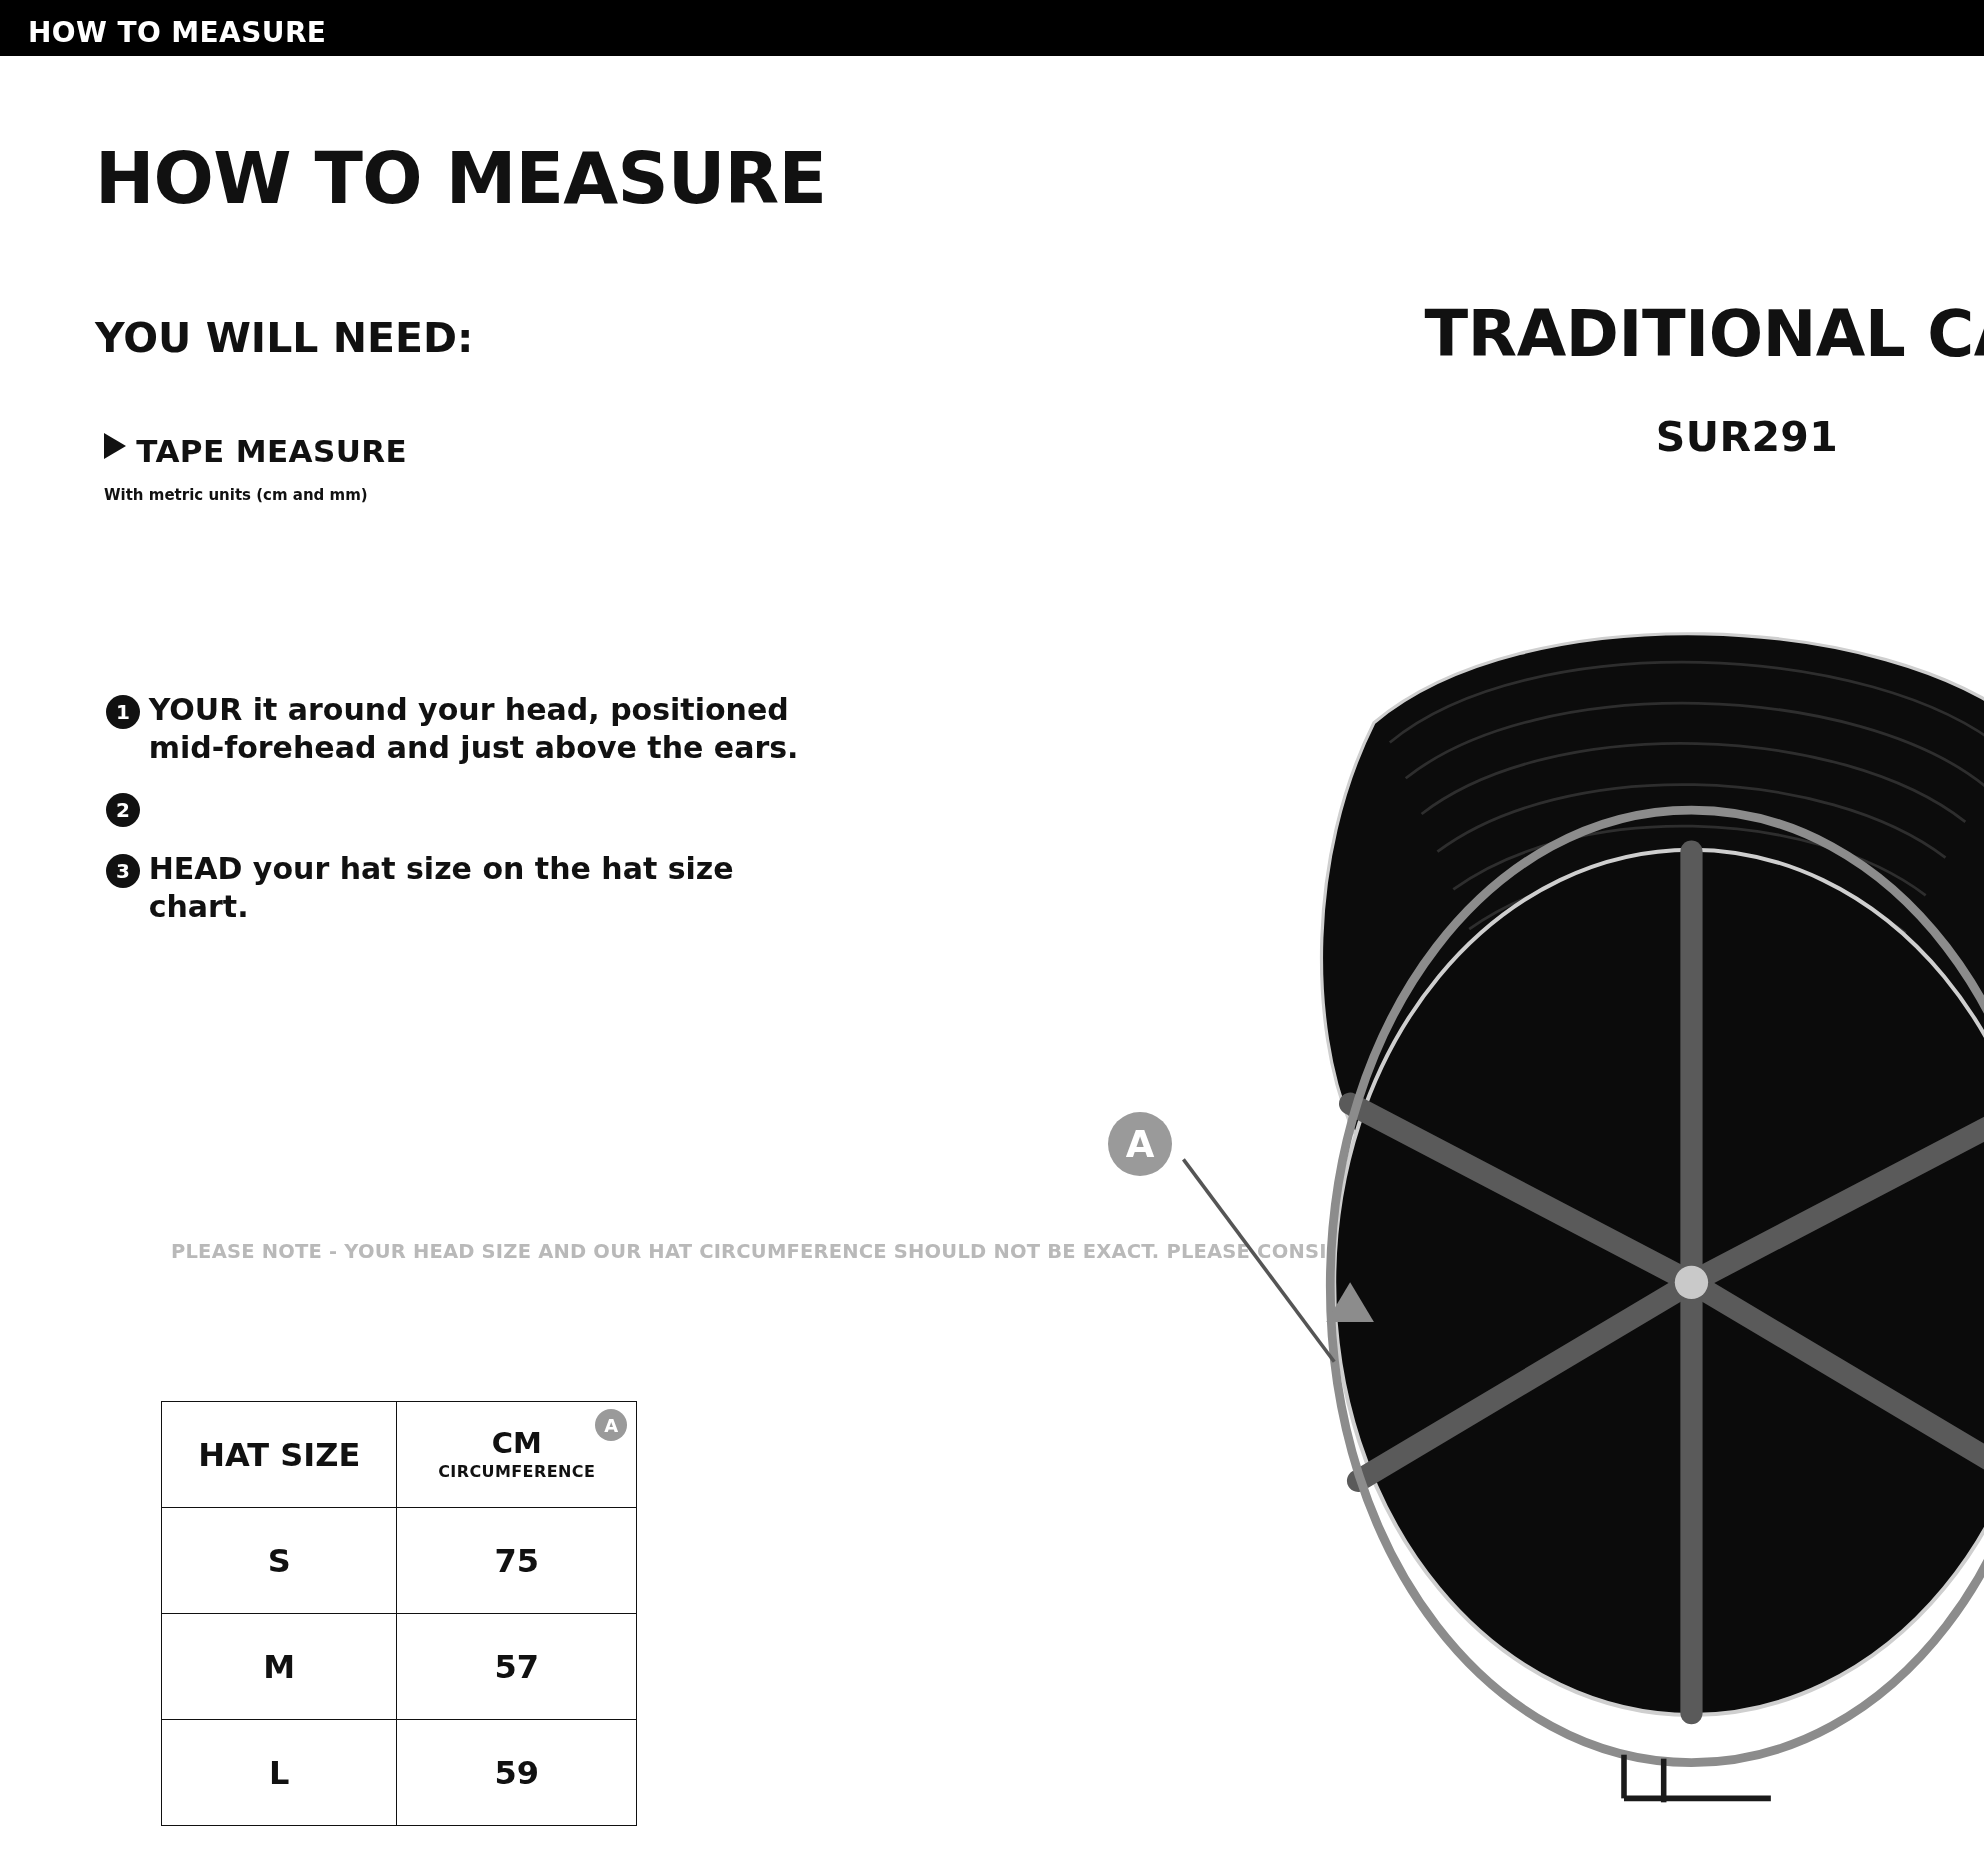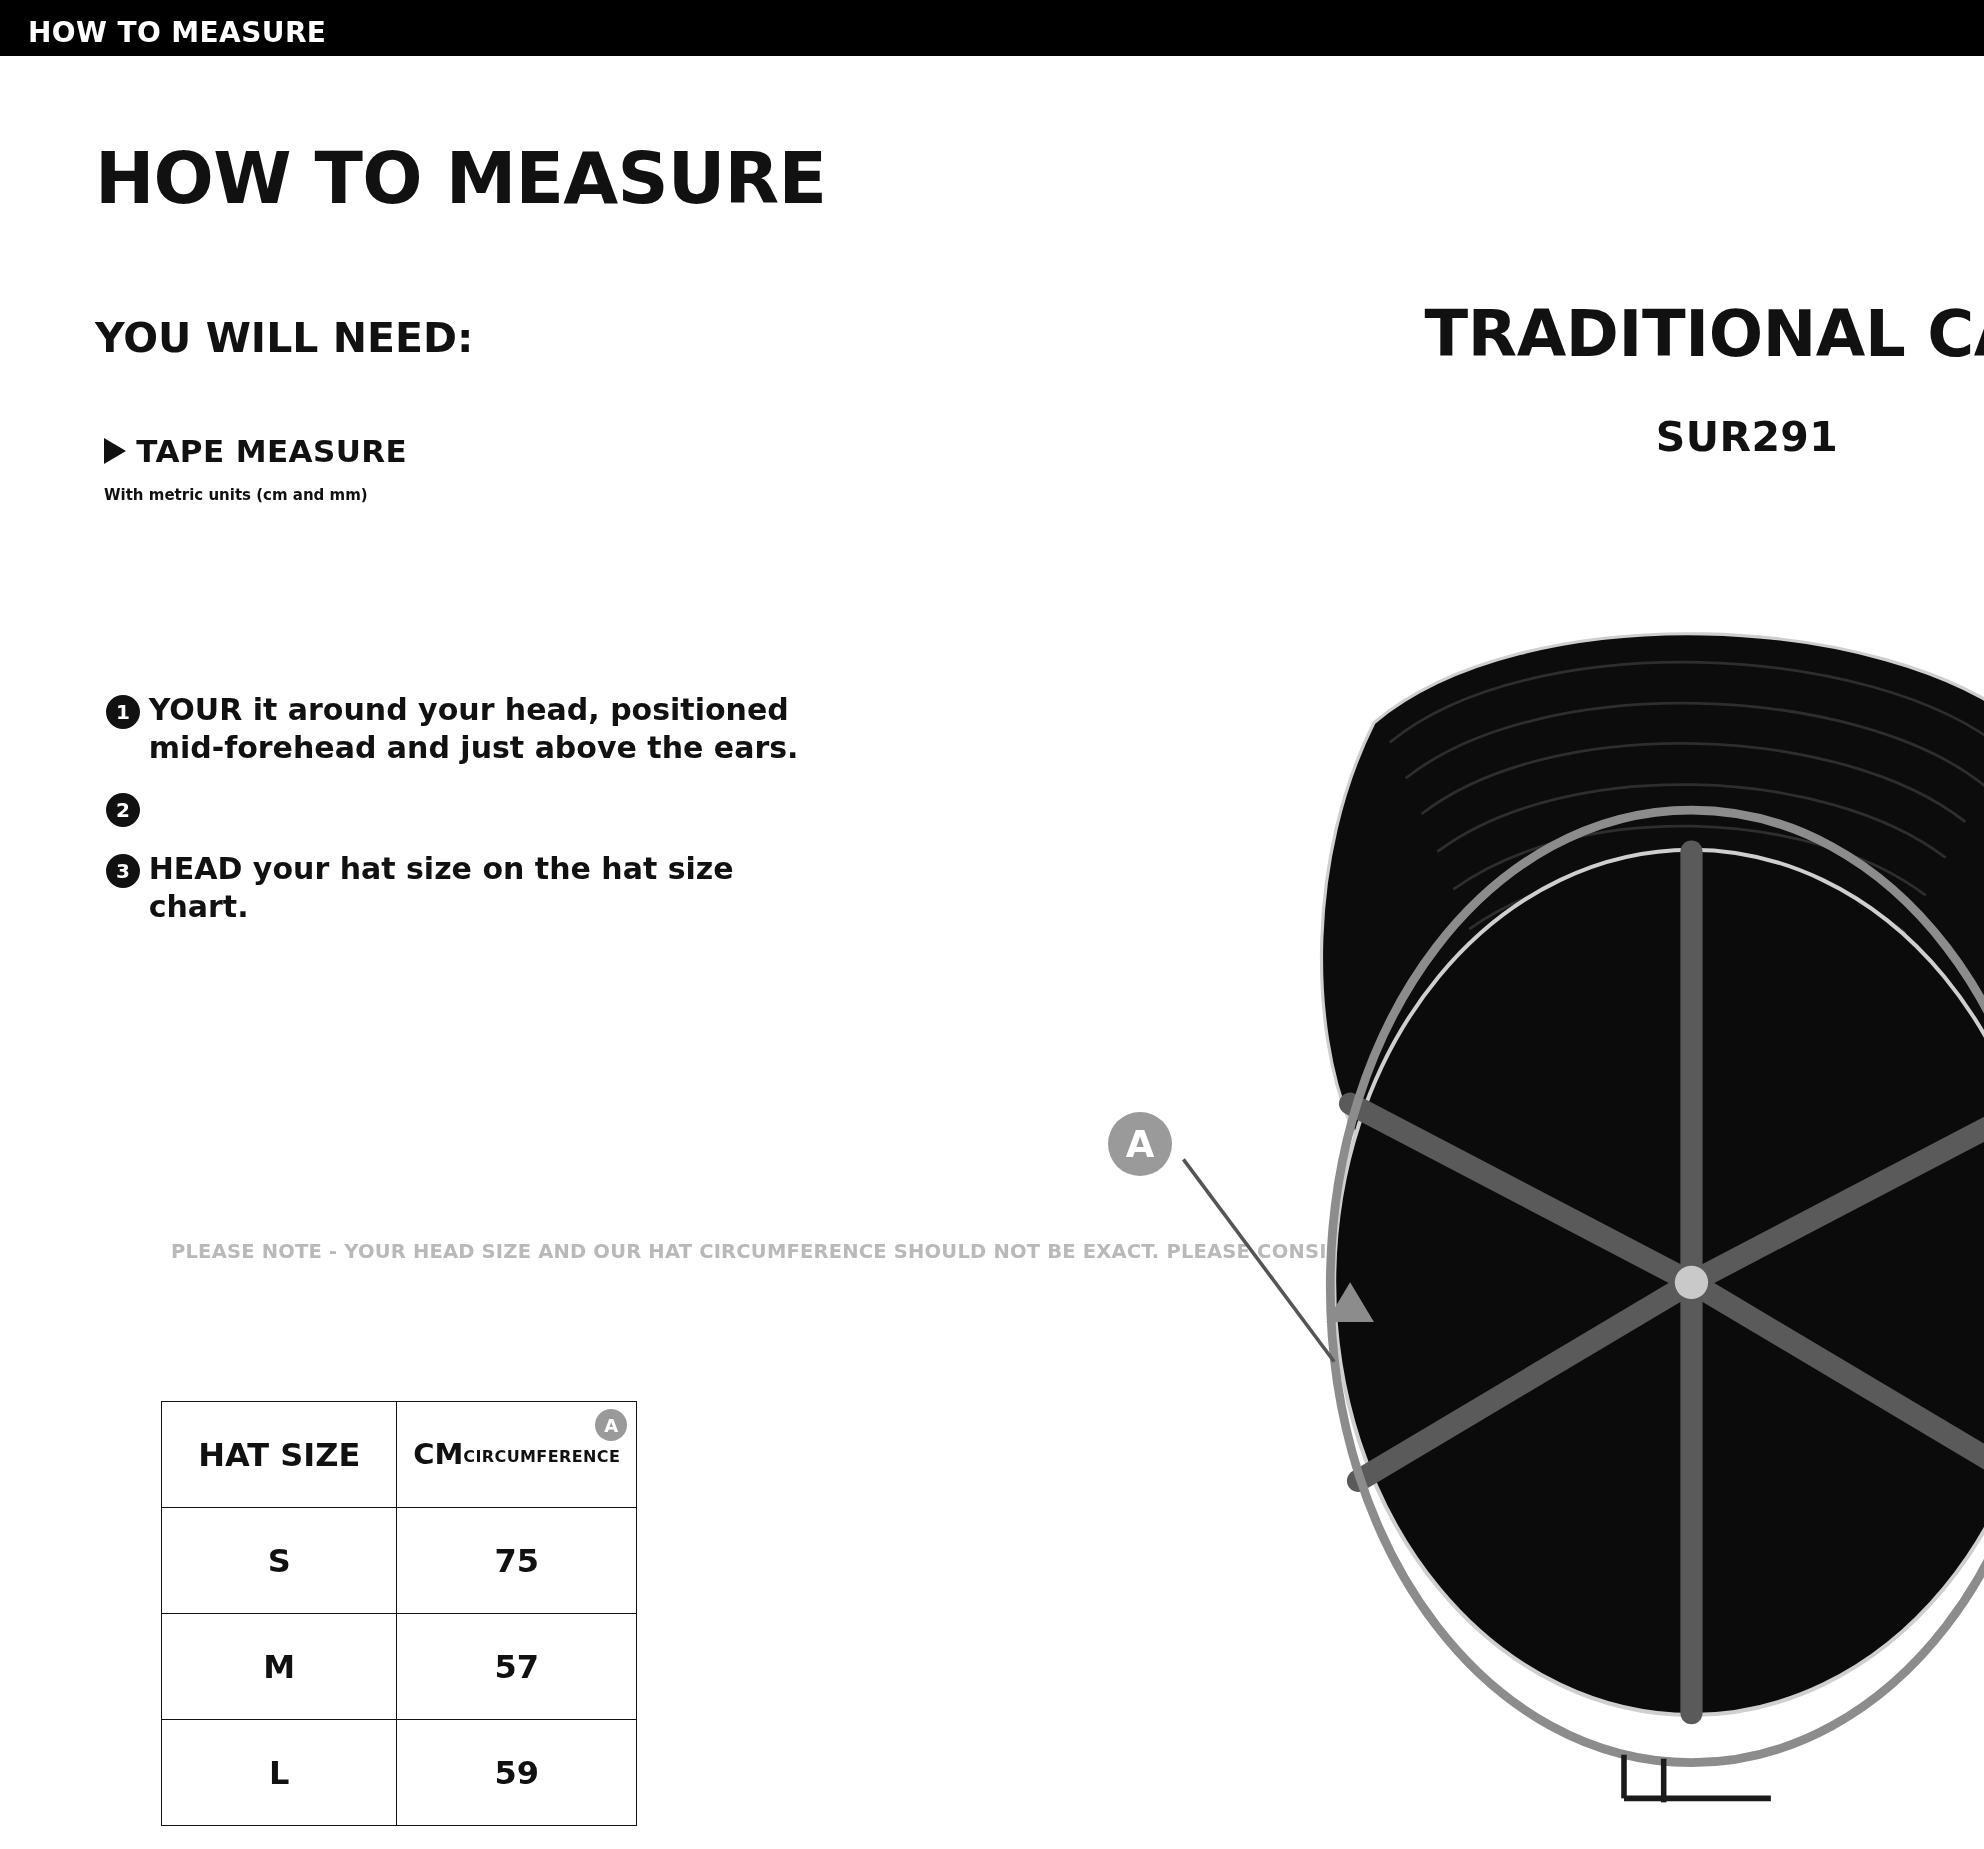--- a/index.html
+++ b/index.html
@@ -6,40 +6,40 @@
   body{width:2344px;height:1850px;font-family:"DejaVu Sans",sans-serif;color:#111;overflow:hidden;position:relative;}
 
   
   .topbar{position:absolute;left:0;top:0;width:2344px;height:56px;background:#000;}
   .topbar-title{position:absolute;left:28px;top:16px;color:#fff;font-weight:bold;font-size:28px;letter-spacing:0.4px;font-family:"DejaVu Sans",sans-serif;}
 
   
   .h1{position:absolute;left:95px;top:143px;font-size:71px;font-weight:bold;letter-spacing:-0.8px;line-height:1;}
   .h2{position:absolute;left:95px;top:318px;font-size:41px;font-weight:bold;letter-spacing:0px;line-height:1;}
 
-  .tape-row{position:absolute;left:104px;top:433px;display:flex;align-items:center;}
+  .tape-row{position:absolute;left:104px;top:433px;display:flex;}
   .tri{width:0;height:0;border-left:22px solid #111;border-top:13.5px solid transparent;border-bottom:13.5px solid transparent;margin-right:10.3px;}
   .tape-label{font-size:31px;font-weight:bold;letter-spacing:0.4px;}
   .tape-sub{position:absolute;left:104px;top:486px;font-size:15px;font-weight:bold;letter-spacing:0px;}
 
   .steps{position:absolute;left:106px;top:691px;width:754px;}
   .step{display:flex;margin-bottom:23px;}
   .bullet{flex:0 0 auto;width:34px;height:34px;border-radius:50%;background:#111;color:#fff;font-size:20px;font-weight:bold;display:flex;align-items:center;justify-content:center;margin-right:8.7px;margin-top:4px;}
   .step-text{font-size:30px;font-weight:bold;line-height:1.25;max-width:683px;}
   .step-text .lead{font-weight:bold;}
 
   .note{position:absolute;left:171px;top:1239px;font-size:19.5px;font-weight:bold;line-height:1.35;color:#b9b9b9;letter-spacing:0.2px;}
 
   
   .table{position:absolute;left:161px;top:1401px;width:476px;border:1.6px solid #111;border-collapse:collapse;}
   .table td,.table th{border:1.6px solid #111;padding:0;}
   .tcell{height:105px;display:flex;align-items:center;justify-content:center;font-size:32px;font-weight:bold;}
   .thead-l{width:234px;}
   .thead-r{width:238px;position:relative;}
-  .cm-wrap{display:flex;flex-direction:row;align-items:center;justify-content:center;height:105px;}
+  .cm-wrap{display:flex;flex-direction:column;align-items:center;justify-content:center;height:105px;}
   .cm-main{font-size:29px;font-weight:bold;line-height:1;}
   .cm-sub{font-size:16px;font-weight:bold;letter-spacing:0.4px;margin-top:4px;}
   .a-badge-small{position:absolute;right:8.7px;top:7.1px;width:32px;height:32px;border-radius:50%;background:#9a9a9a;color:#fff;font-size:18px;font-weight:bold;display:flex;align-items:center;justify-content:center;}
 
   
   .prod-title{position:absolute;left:1231px;top:302px;width:1032px;text-align:center;font-size:64px;font-weight:bold;letter-spacing:-0.4px;line-height:1;}
   .prod-code{position:absolute;left:1231px;top:417px;width:1032px;text-align:center;font-size:41px;font-weight:bold;letter-spacing:0.4px;line-height:1;}
 
   .cap-stage{position:absolute;left:1072px;top:556px;width:1231px;height:1290px;}
   .cap-stage svg{width:100%;height:100%;display:block;}

